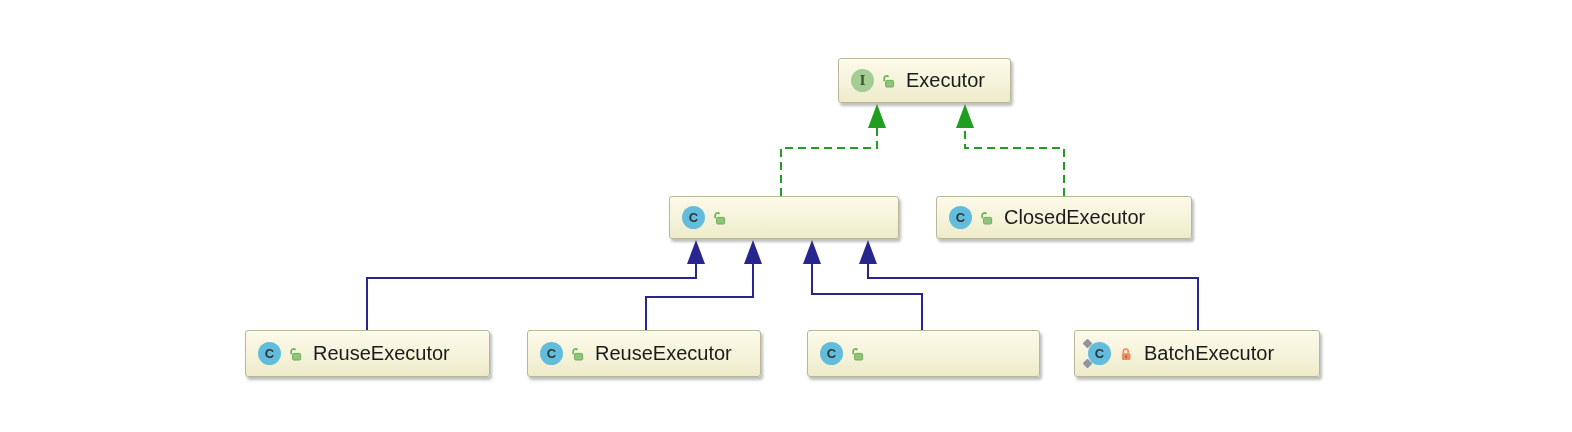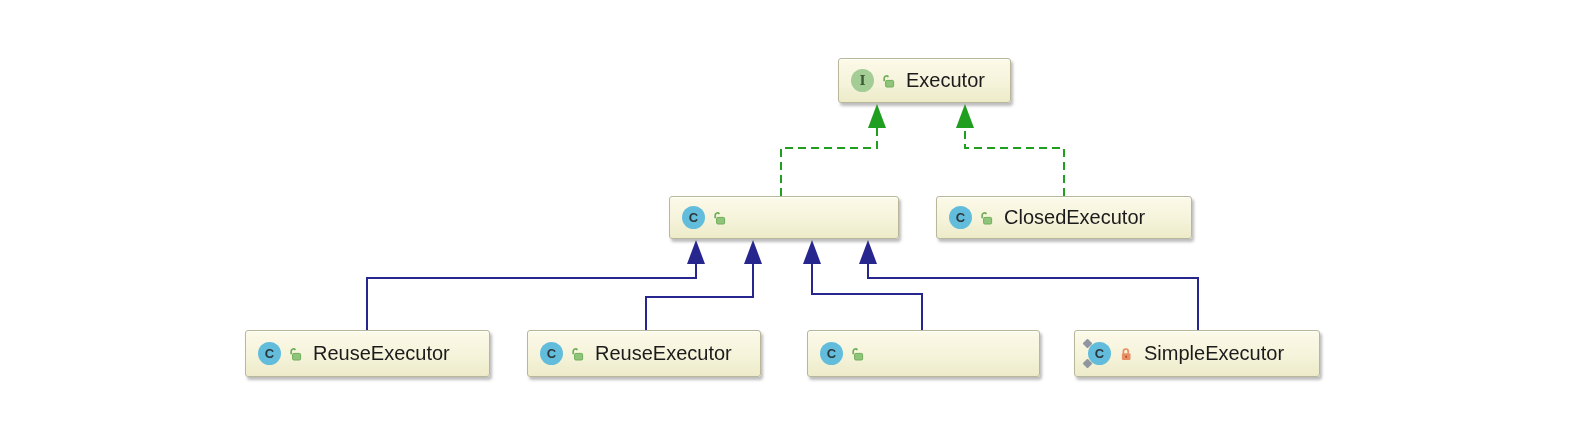--- a/index.html
+++ b/index.html
@@ -174,16 +174,16 @@
       <span class="static-mark bottom"></span>
       <span class="circle-icon cls">C</span>
     </span>
     <span class="lock">
       <svg width="13" height="14" viewBox="0 0 13 14">
         <path d="M3.4 6.6 L3.4 4.4 A2.4 2.4 0 0 1 8.2 4.4 L8.2 6.6" fill="none" stroke="#e98d62" stroke-width="1.7"></path>
         <rect x="1.9" y="6.2" width="8.6" height="6.8" rx="1.2" fill="#e98d62"></rect>
         <rect x="5.4" y="8.4" width="1.6" height="2.6" rx="0.8" fill="#a9542f"></rect>
       </svg>
     </span>
-    <span class="label">SimpleExecutor</span>
+    <span class="label">BatchExecutor</span>
   </div>
 
 </div>
 
 </body></html>

